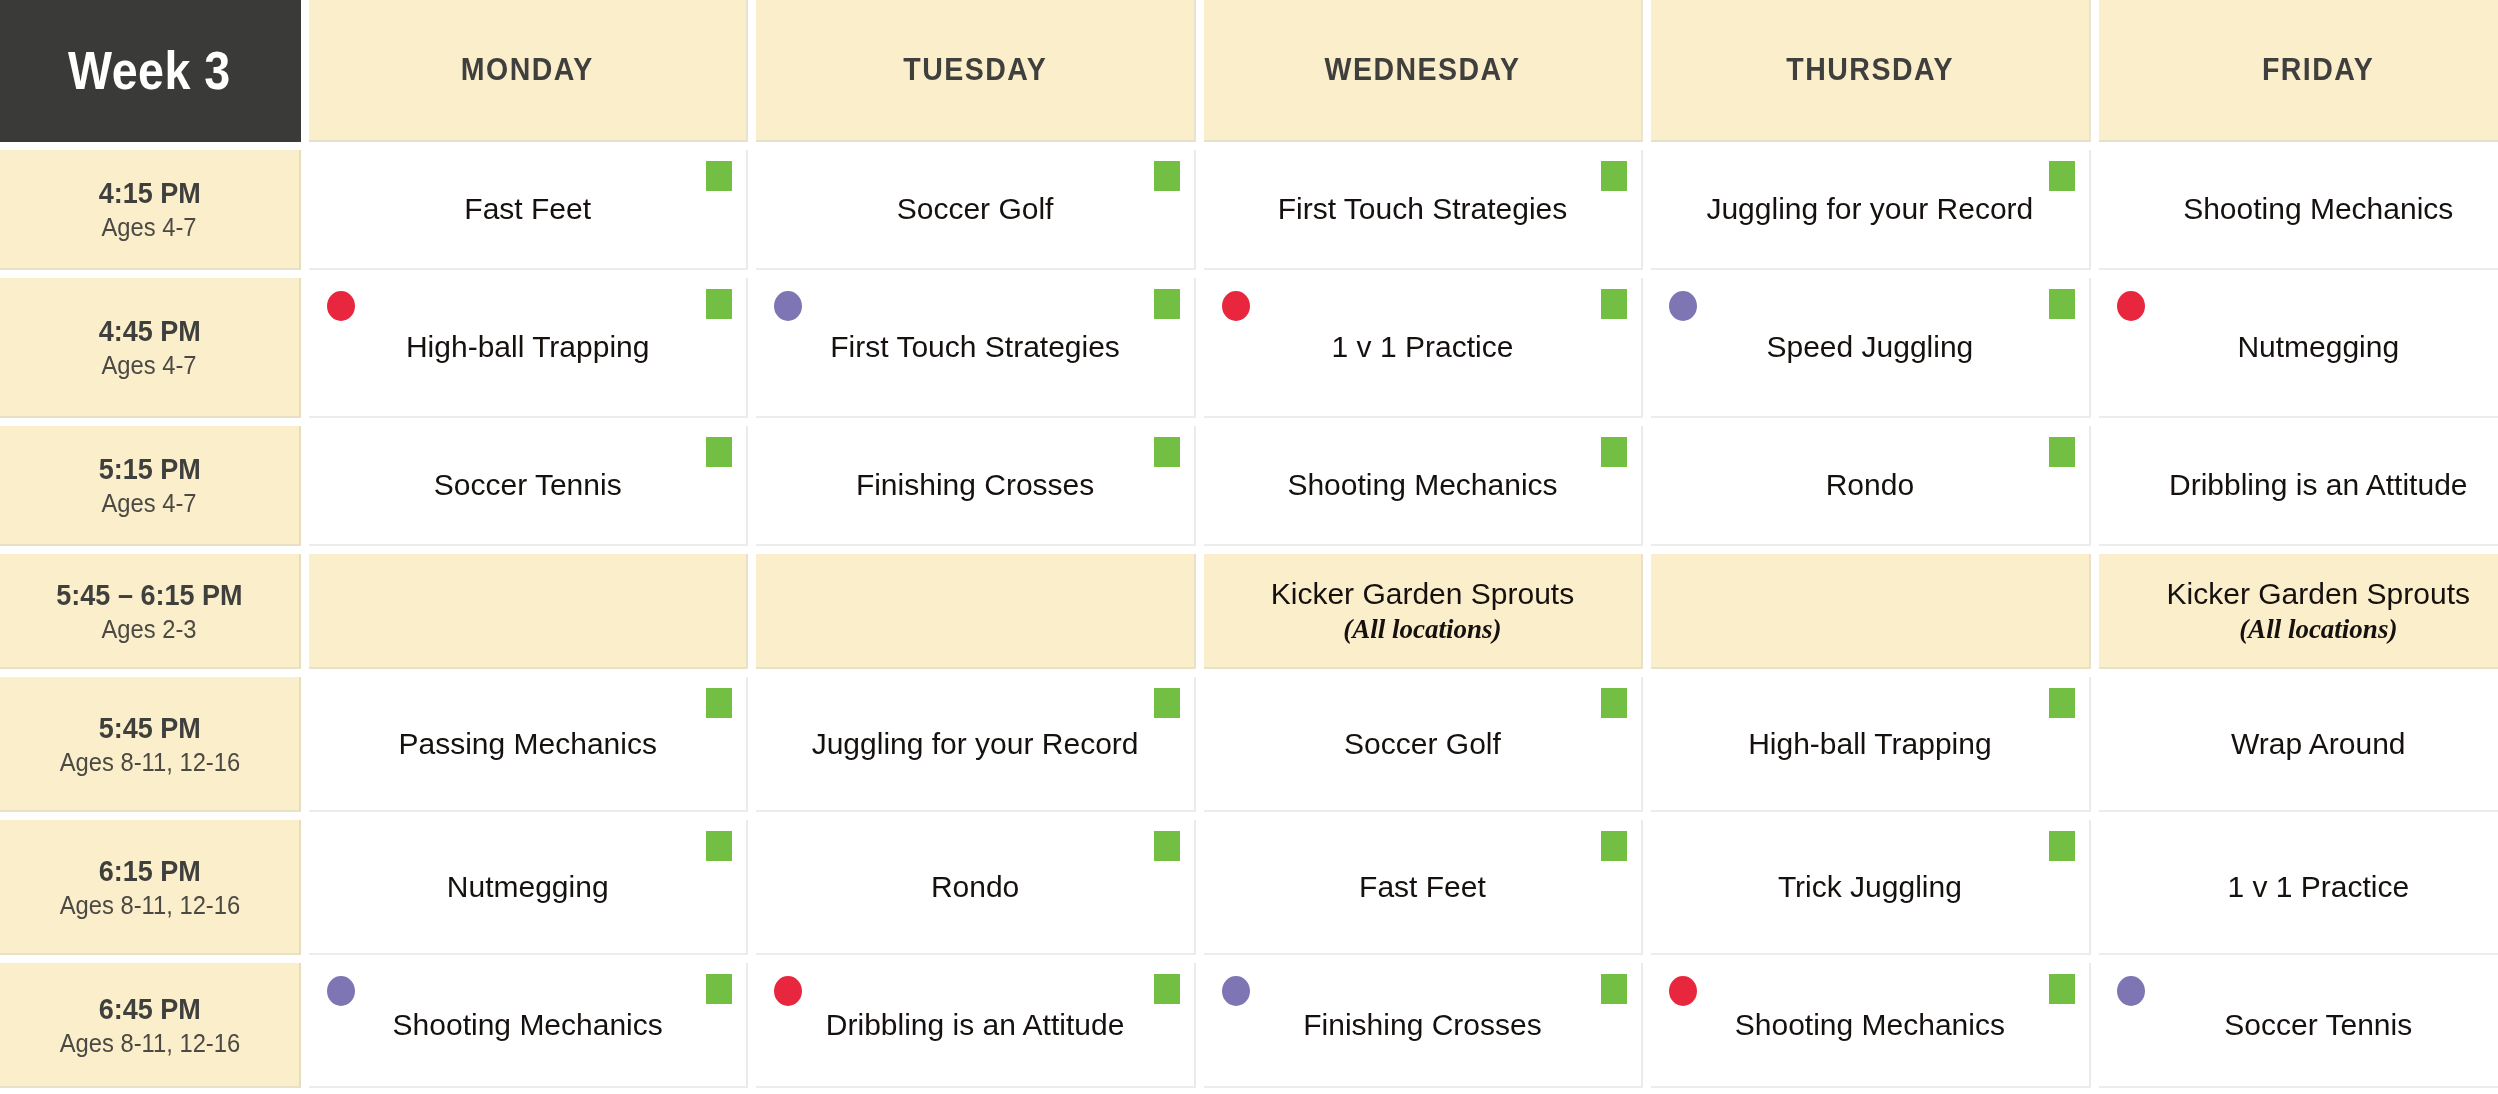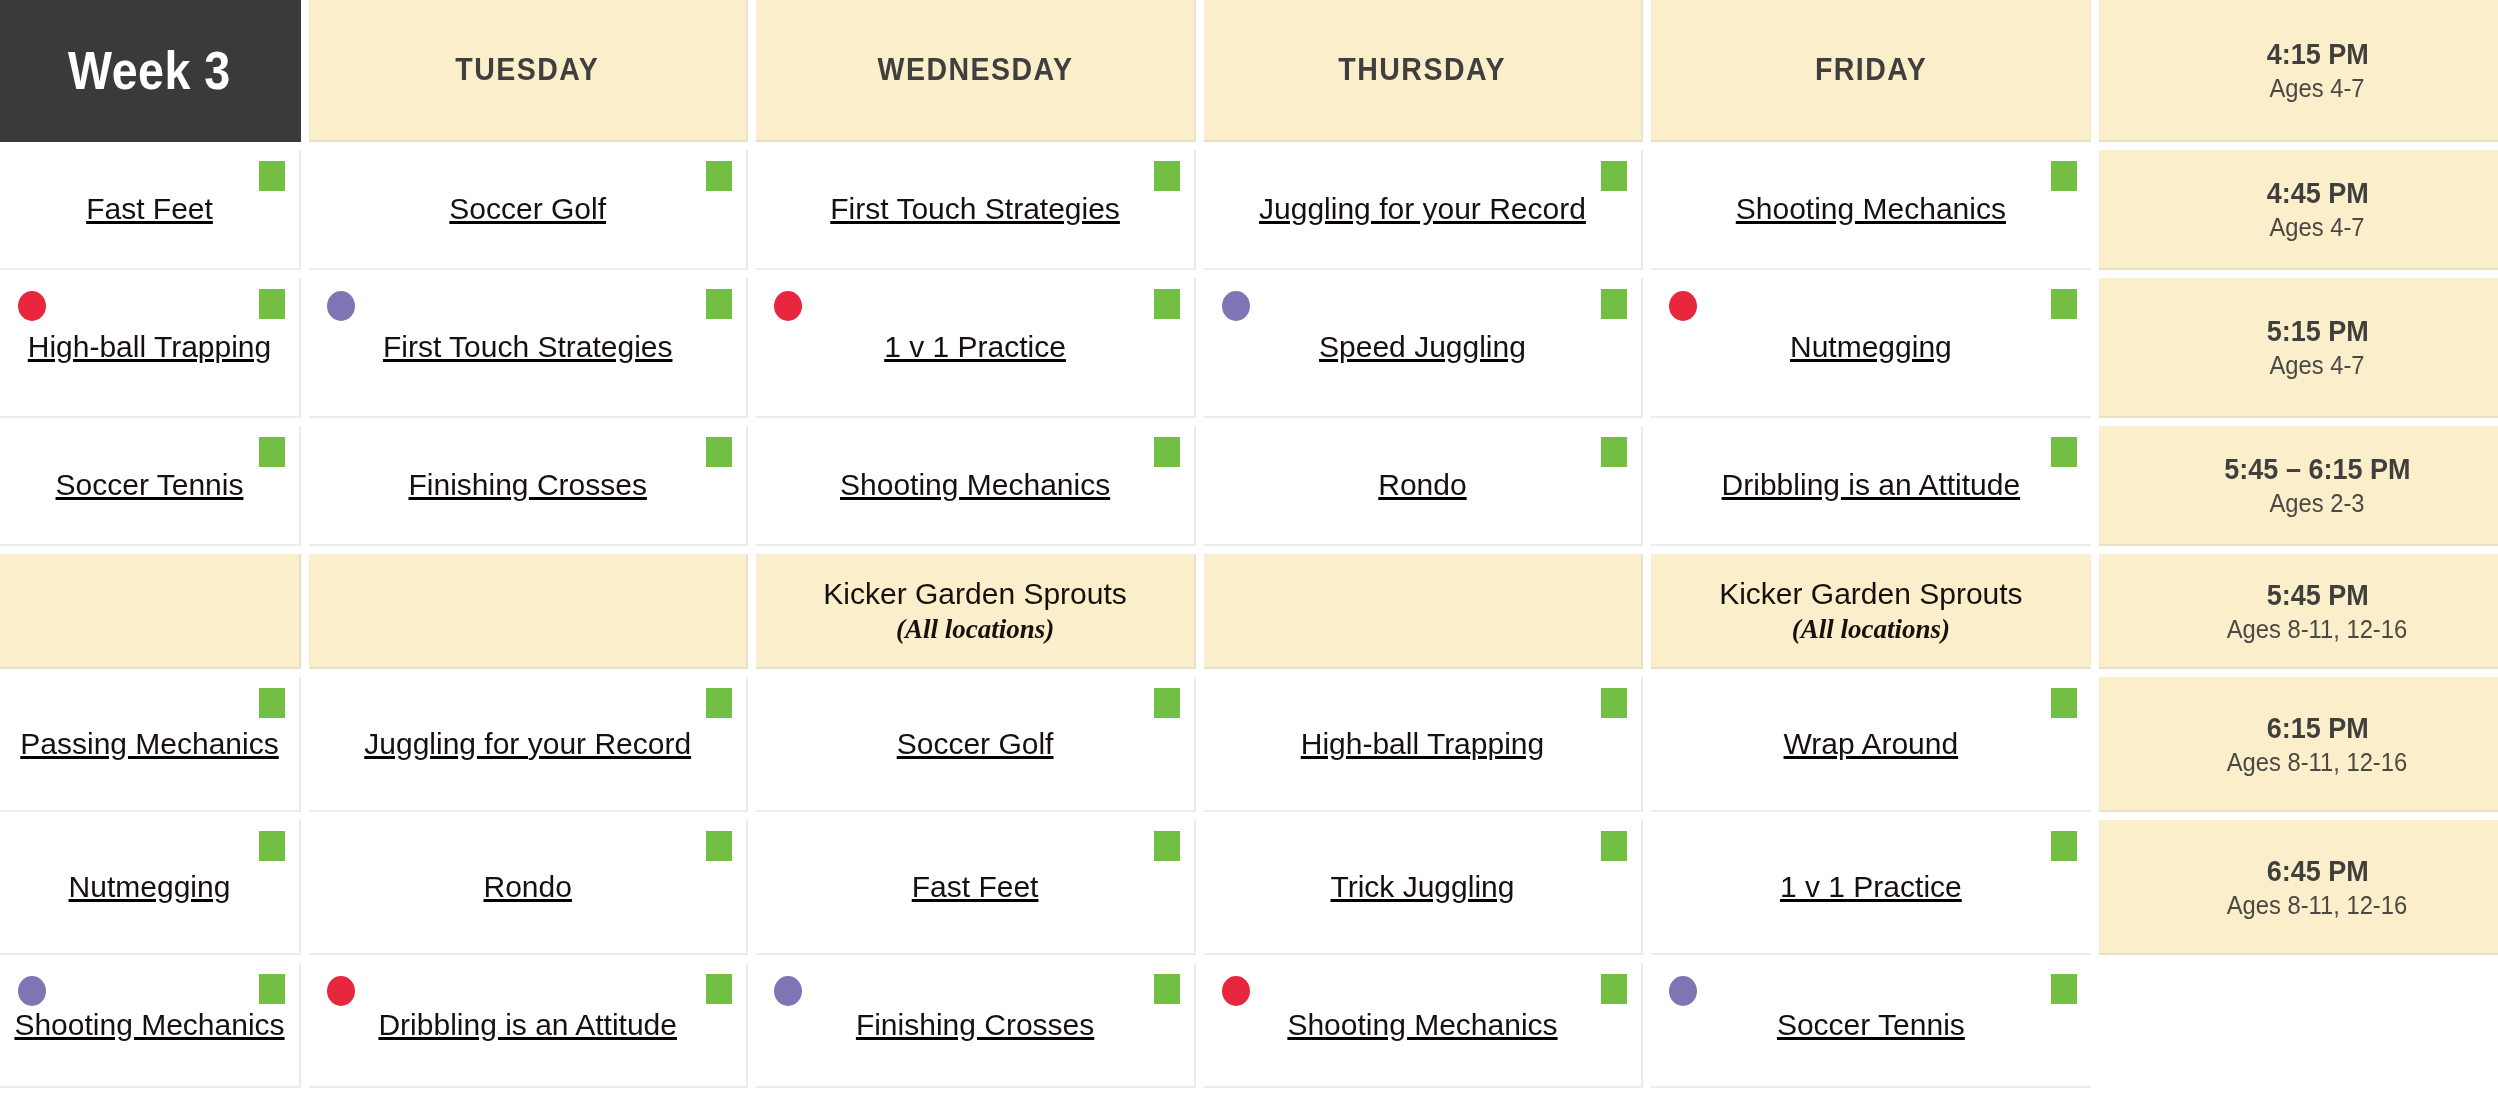--- a/index.html
+++ b/index.html
@@ -88,21 +88,20 @@
     font-weight: normal;
     white-space: nowrap;
     transform: scaleX(0.95);
   }
 
   
   .classcell {
     background: #ffffff;
     border-right: 2px solid #eceaea;
     border-bottom: 2px solid #ececec;
-    text-decoration: underline;
   }
   .classcell .cname {
     color: #16110f;
     font-size: 30px;
     text-align: center;
     line-height: 1.2;
     padding: 0 10px;
     white-space: nowrap;
   }
 
@@ -154,20 +153,23 @@
 </style>
 </head>
 <body>
 
 <div id="schedule">
 
   <div class="cell corner">
     <span class="title">Week 3</span>
   </div>
 
+  <div class="cell dayhead">
+    <span class="label">MONDAY</span>
+  </div>
   <div class="cell dayhead">
     <span class="label">TUESDAY</span>
   </div>
   <div class="cell dayhead">
     <span class="label">WEDNESDAY</span>
   </div>
   <div class="cell dayhead">
     <span class="label">THURSDAY</span>
   </div>
   <div class="cell dayhead no-right">

